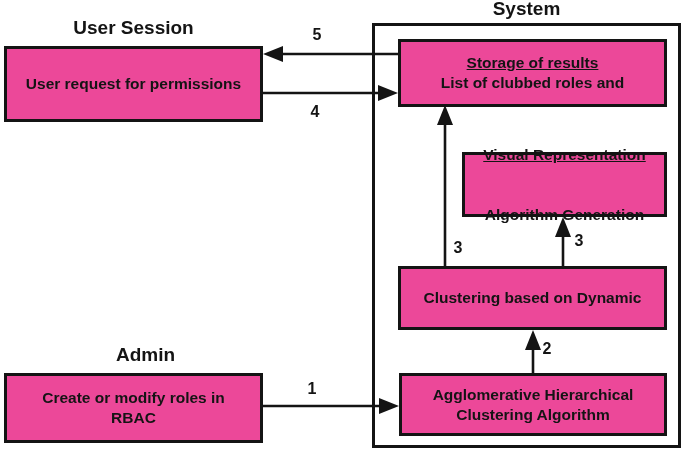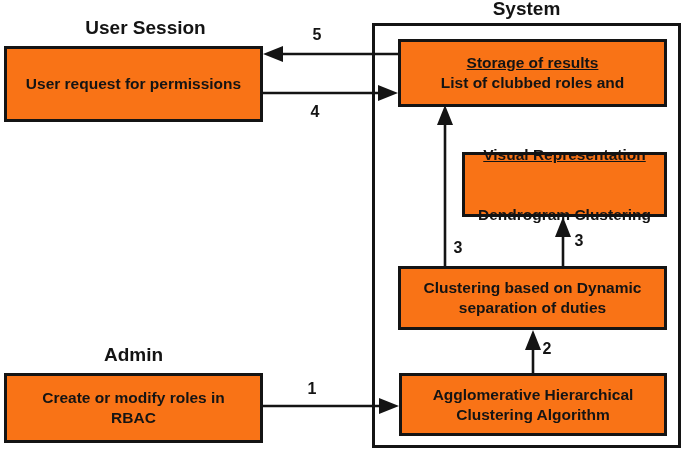--- a/index.html
+++ b/index.html
@@ -7,21 +7,21 @@
   .canvas {
     position:relative; width:695px; height:457px;
     background:var(--bg,#fff);
     font-family:"Liberation Sans", sans-serif;
     color:var(--ink,#141414);
     overflow:hidden;
   }
   .box {
     position:absolute; box-sizing:border-box;
     border:3px solid var(--ink,#141414);
-    background:#f97316;
+    background:#ec4899;
     display:flex; flex-direction:column;
     align-items:center; justify-content:center;
     text-align:center; font-weight:bold;
     font-size:15.5px; line-height:1.26;
   }
   .box span { display:block; }
   .u { text-decoration:underline; }
   .title {
     position:absolute; font-weight:bold; font-size:19px;
     text-align:center; white-space:nowrap;
@@ -37,23 +37,23 @@
   
   #box-user       { left:4px;   top:46px;  width:259px; height:76px; }
   #box-system     { left:372px; top:23px;  width:309px; height:425px; background:transparent; }
   #box-storage    { left:398px; top:39px;  width:269px; height:68px; }
   #box-visual     { left:462px; top:152px; width:205px; height:65px;gap:40px; }
   #box-clustering { left:398px; top:266px; width:269px; height:64px;text-align:center; }
   #box-ahc        { left:399px; top:373px; width:268px; height:63px; }
   #box-admin      { left:4px;   top:373px; width:259px; height:70px; }
 
   
-  #title-user   { left:16px;   top:17px; width:259px; }
+  #title-user   { left:4px;   top:17px; width:259px; }
   #title-system { left:372px; top:-2px; width:309px; }
-  #title-admin  { left:4px;   top:344px; width:259px; }
+  #title-admin  { left:16px;   top:344px; width:259px; }
 
   
   #num-5  { left:310px; top:27px;  }
   #num-4  { left:308px; top:104px; }
   #num-1  { left:305px; top:381px; }
   #num-2  { left:540px; top:341px; }
   #num-3a { left:451px; top:240px; }
   #num-3b { left:572px; top:233px; }
 </style>
 </head>
@@ -71,26 +71,25 @@
     <span>User request for permissions</span>
   </div>
 
   <div class="box" id="box-storage">
     <span class="u">Storage of results</span>
     <span>List of clubbed roles and</span>
   </div>
 
   <div class="box" id="box-visual">
     <span class="u">Visual Representation</span>
-    <span>Dendrogram Clustering</span>
+    <span>Algorithm Generation</span>
   </div>
 
   <div class="box" id="box-clustering">
     <span>Clustering based on Dynamic</span>
-    <span>separation of duties</span>
   </div>
 
   <div class="box" id="box-admin">
     <span>Create or modify roles in</span>
     <span>RBAC</span>
   </div>
 
   <div class="box" id="box-ahc">
     <span>Agglomerative Hierarchical</span>
     <span>Clustering Algorithm</span>

